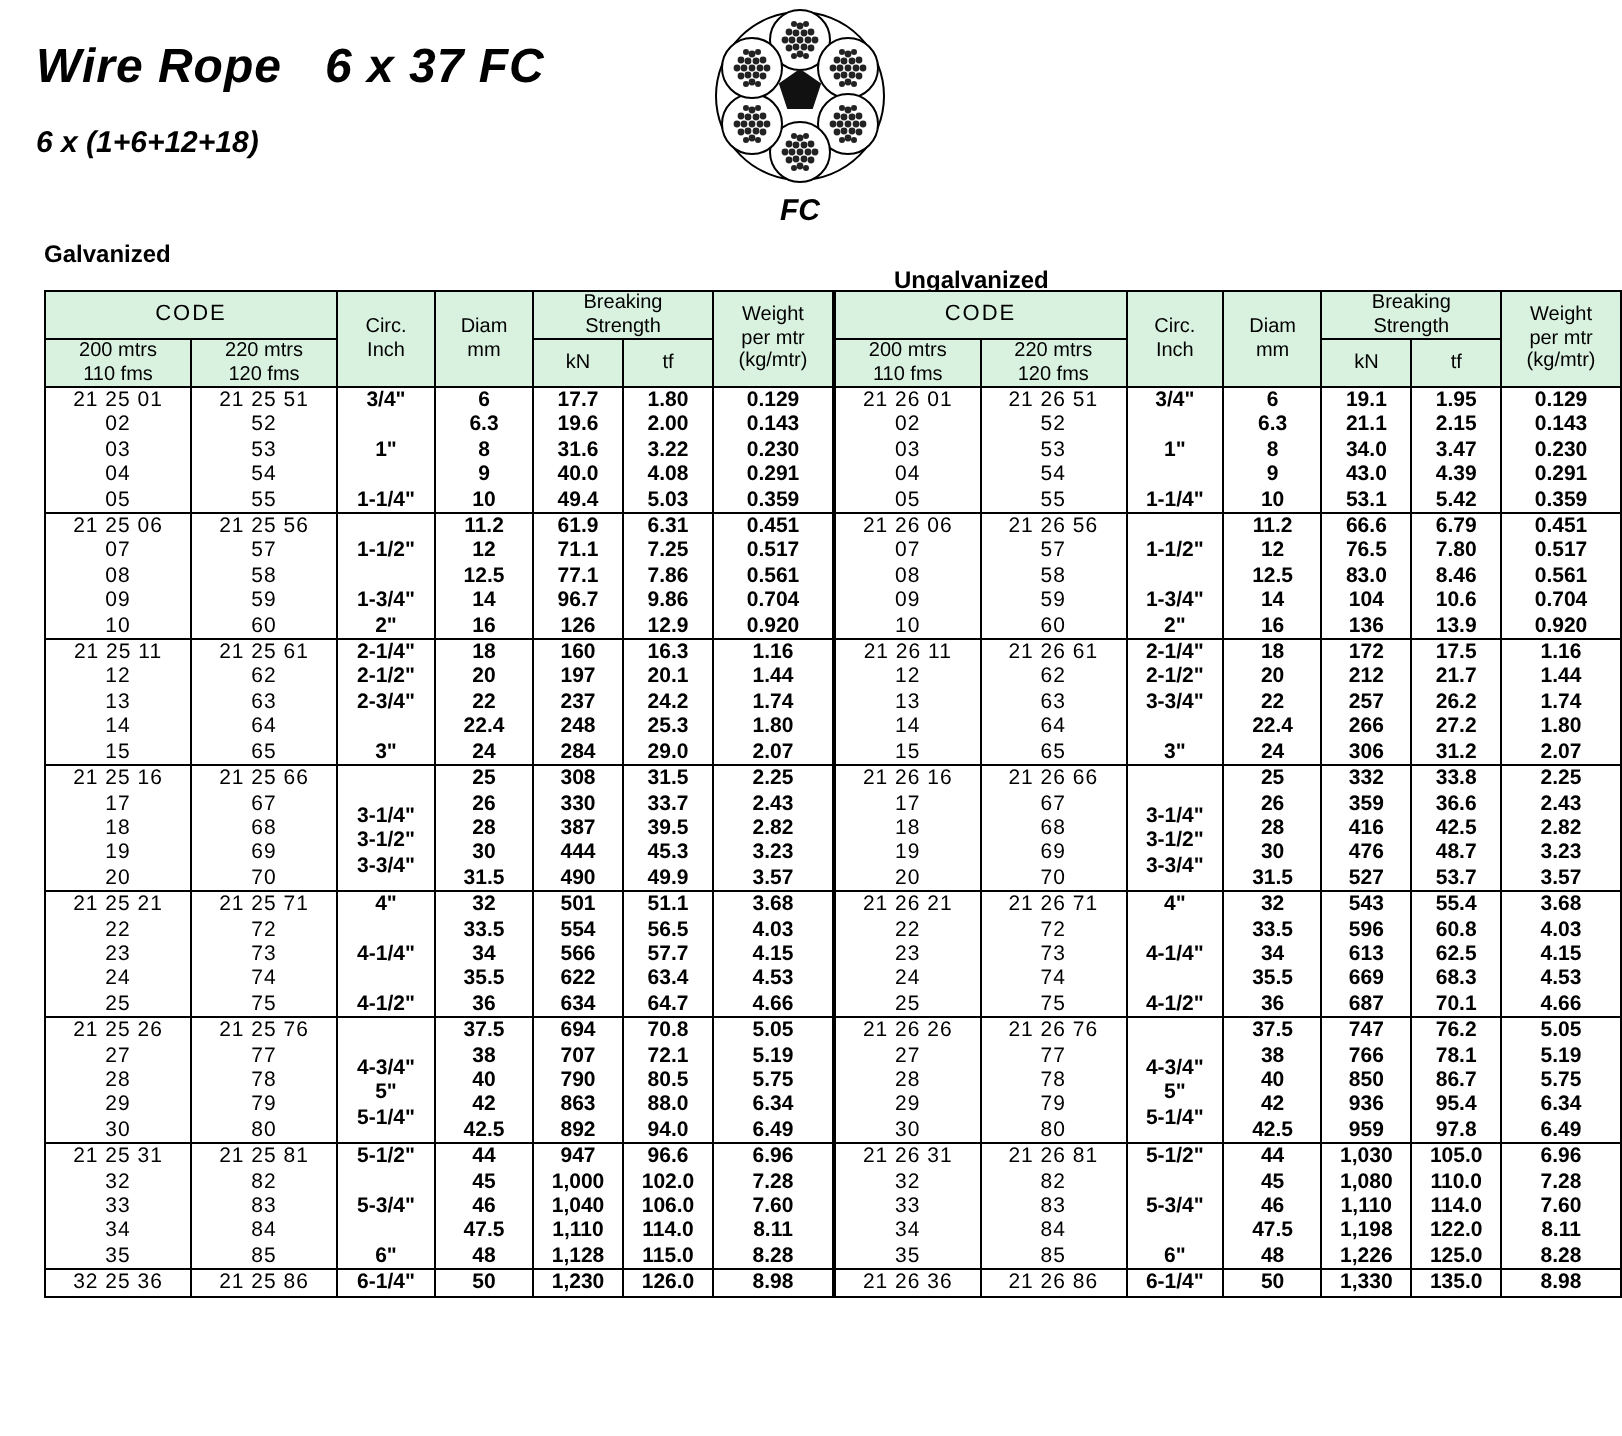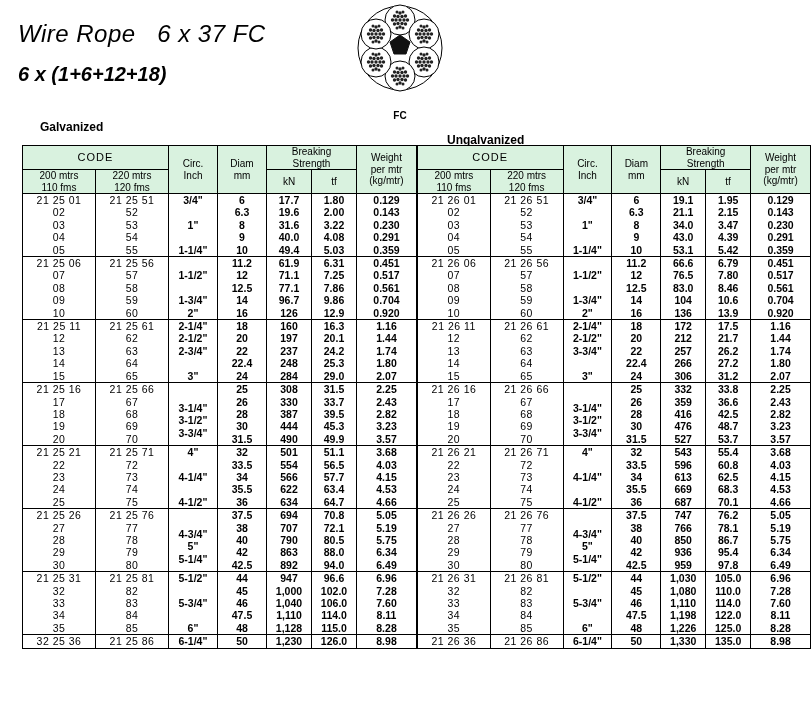--- a/index.html
+++ b/index.html
@@ -6,39 +6,39 @@
   body{
     width:811px;height:718px;
     background:#ffffff;
     font-family:"Liberation Sans", sans-serif;
     color:#000;
     position:relative;
     overflow:hidden;
   }
   .title{
     position:absolute;left:18px;top:20px;
-    font-size:24px;font-weight:normal;font-style:italic;
+    font-size:24px;font-weight:bold;font-style:italic;
     letter-spacing:0.5px;
     white-space:pre;
   }
   .subtitle{
     position:absolute;left:18px;top:63px;
-    font-size:20px;font-weight:bold;font-style:italic;
+    font-size:15px;font-weight:bold;font-style:italic;
   }
   .rope-figure{
     position:absolute;left:350px;top:4px;width:100px;height:110px;
     text-align:center;
   }
   .rope-caption{
-    font-size:10px;font-weight:bold;margin-top:14px;
+    font-size:15px;font-weight:bold;margin-top:0;font-style:italic;
   }
   .section-label{
     position:absolute;font-size:12px;font-weight:bold;
   }
-  #galv-label{left:40px;top:120px;}
+  #galv-label{left:22px;top:120px;}
   #ungalv-label{left:447px;top:133px;}
 
   table.rope{
     border-collapse:collapse;
     position:absolute;
     font-size:10.5px;
     table-layout:fixed;
   }
   table.rope td, table.rope th{
     border:1px solid #000;

